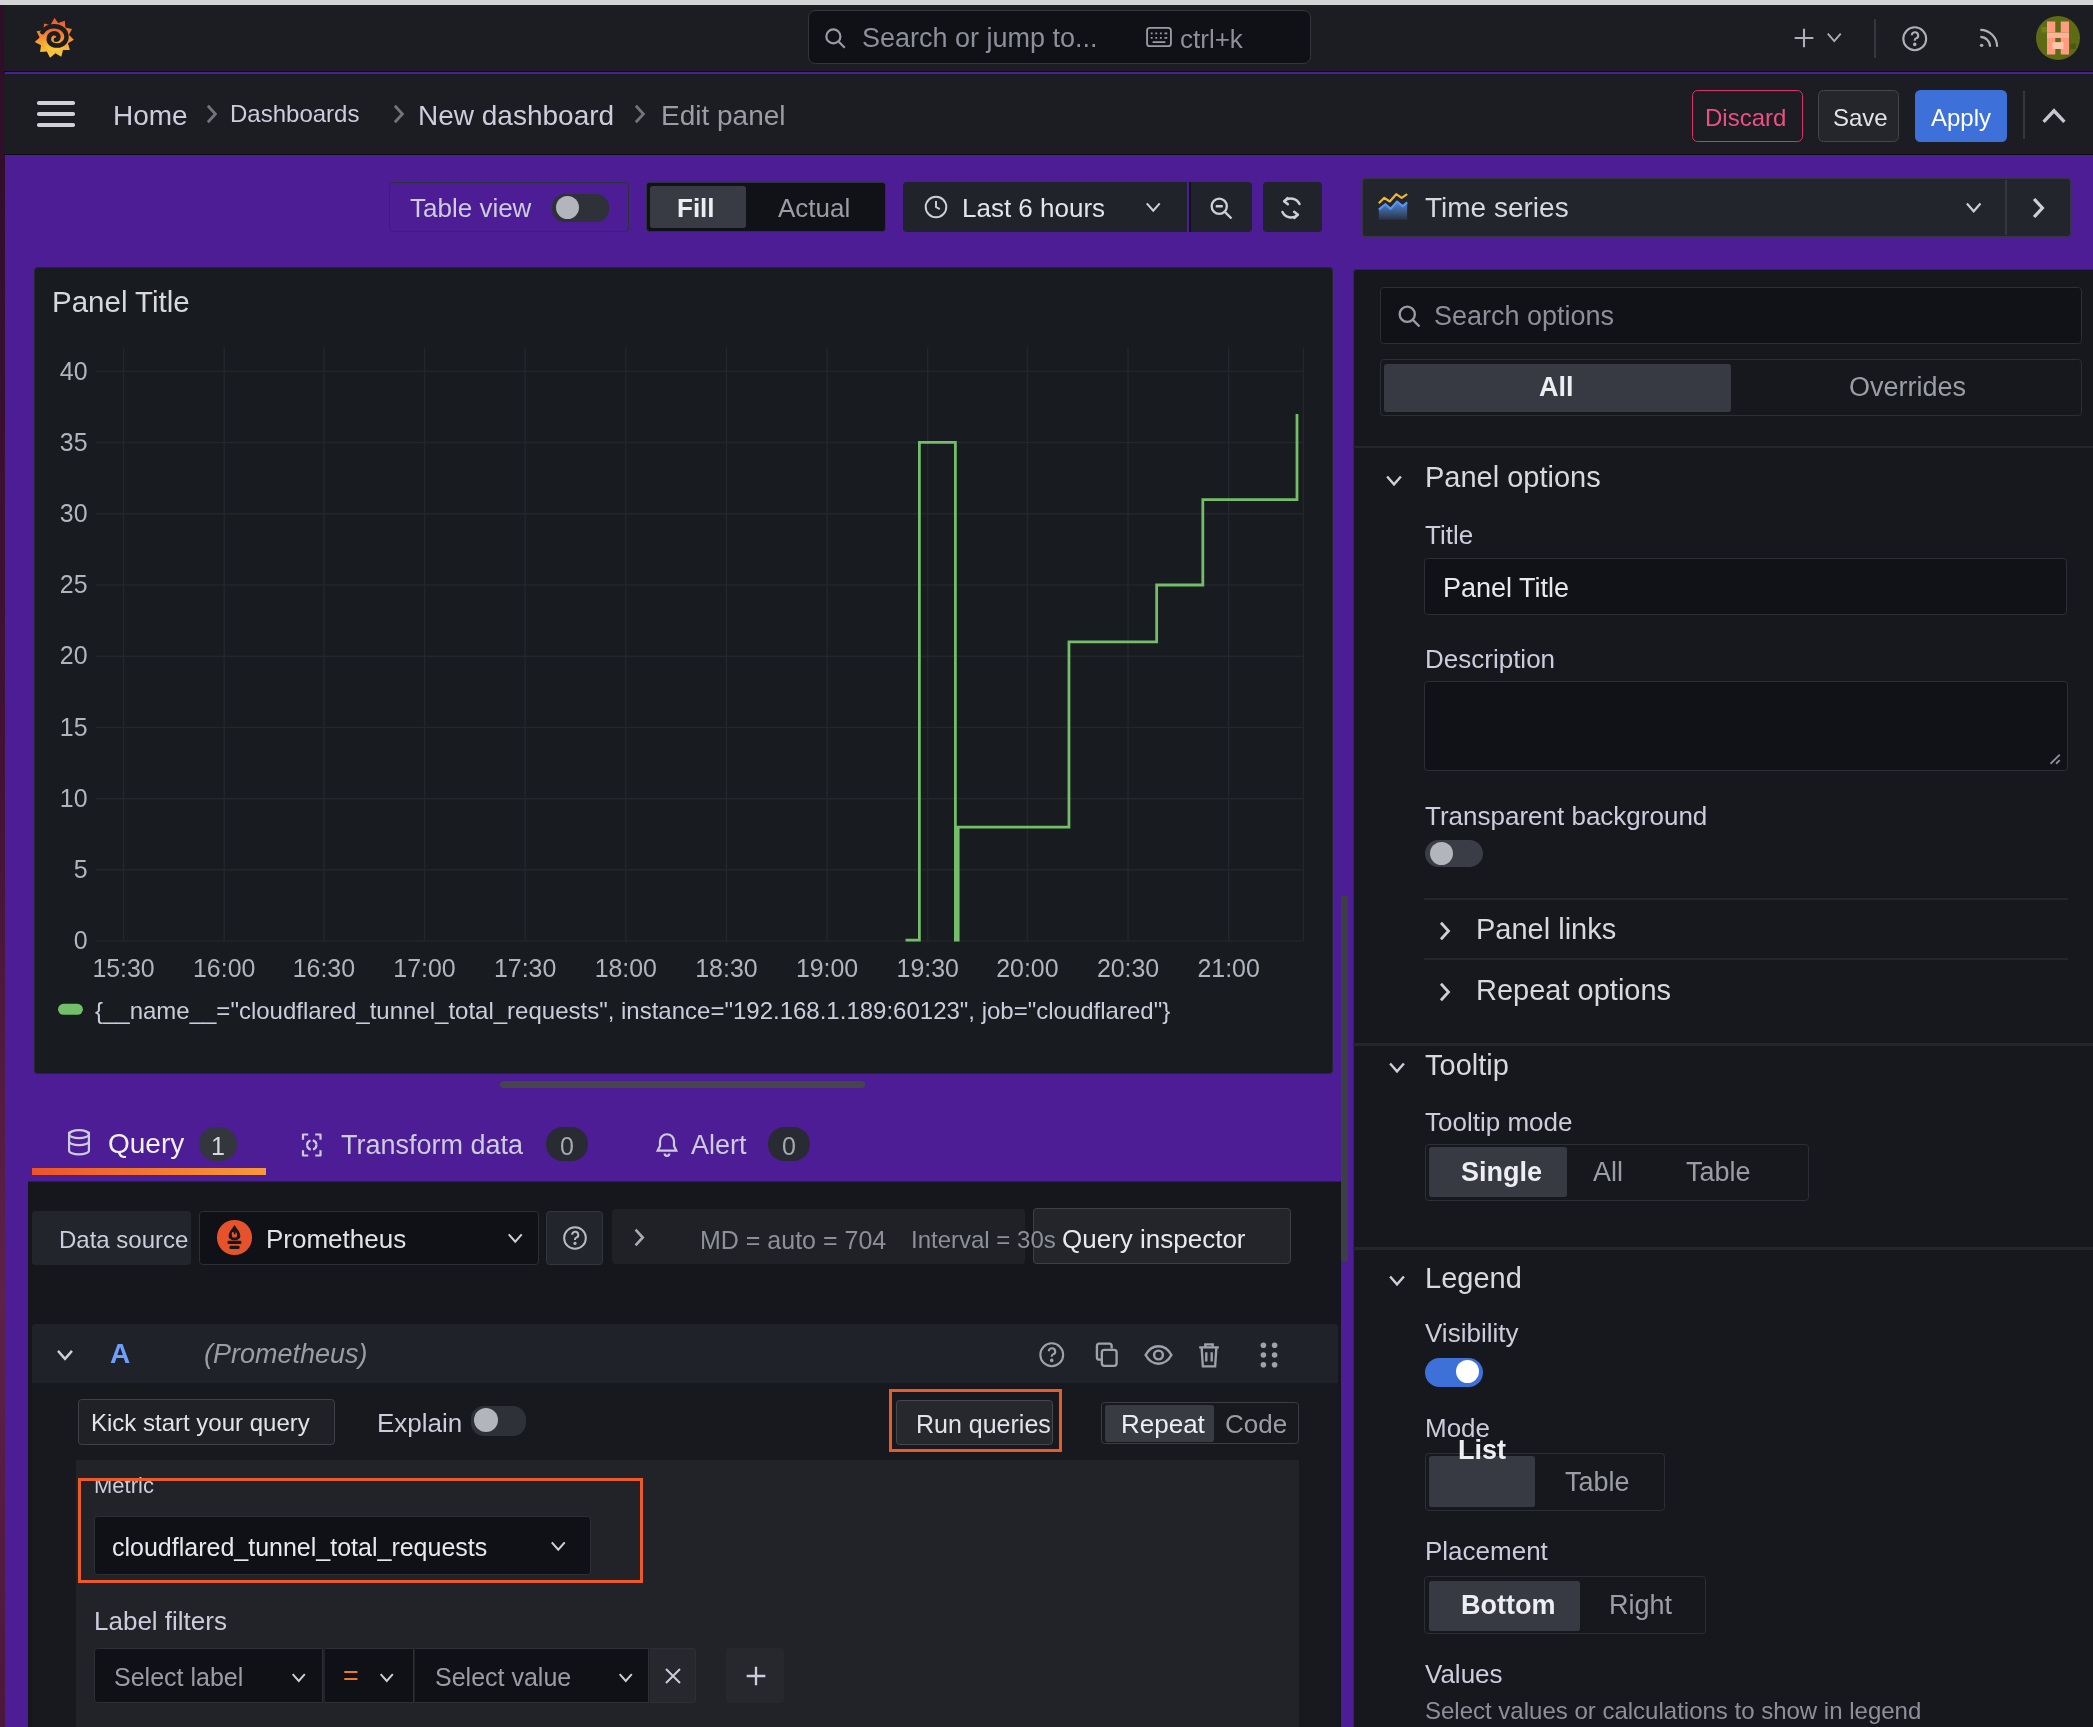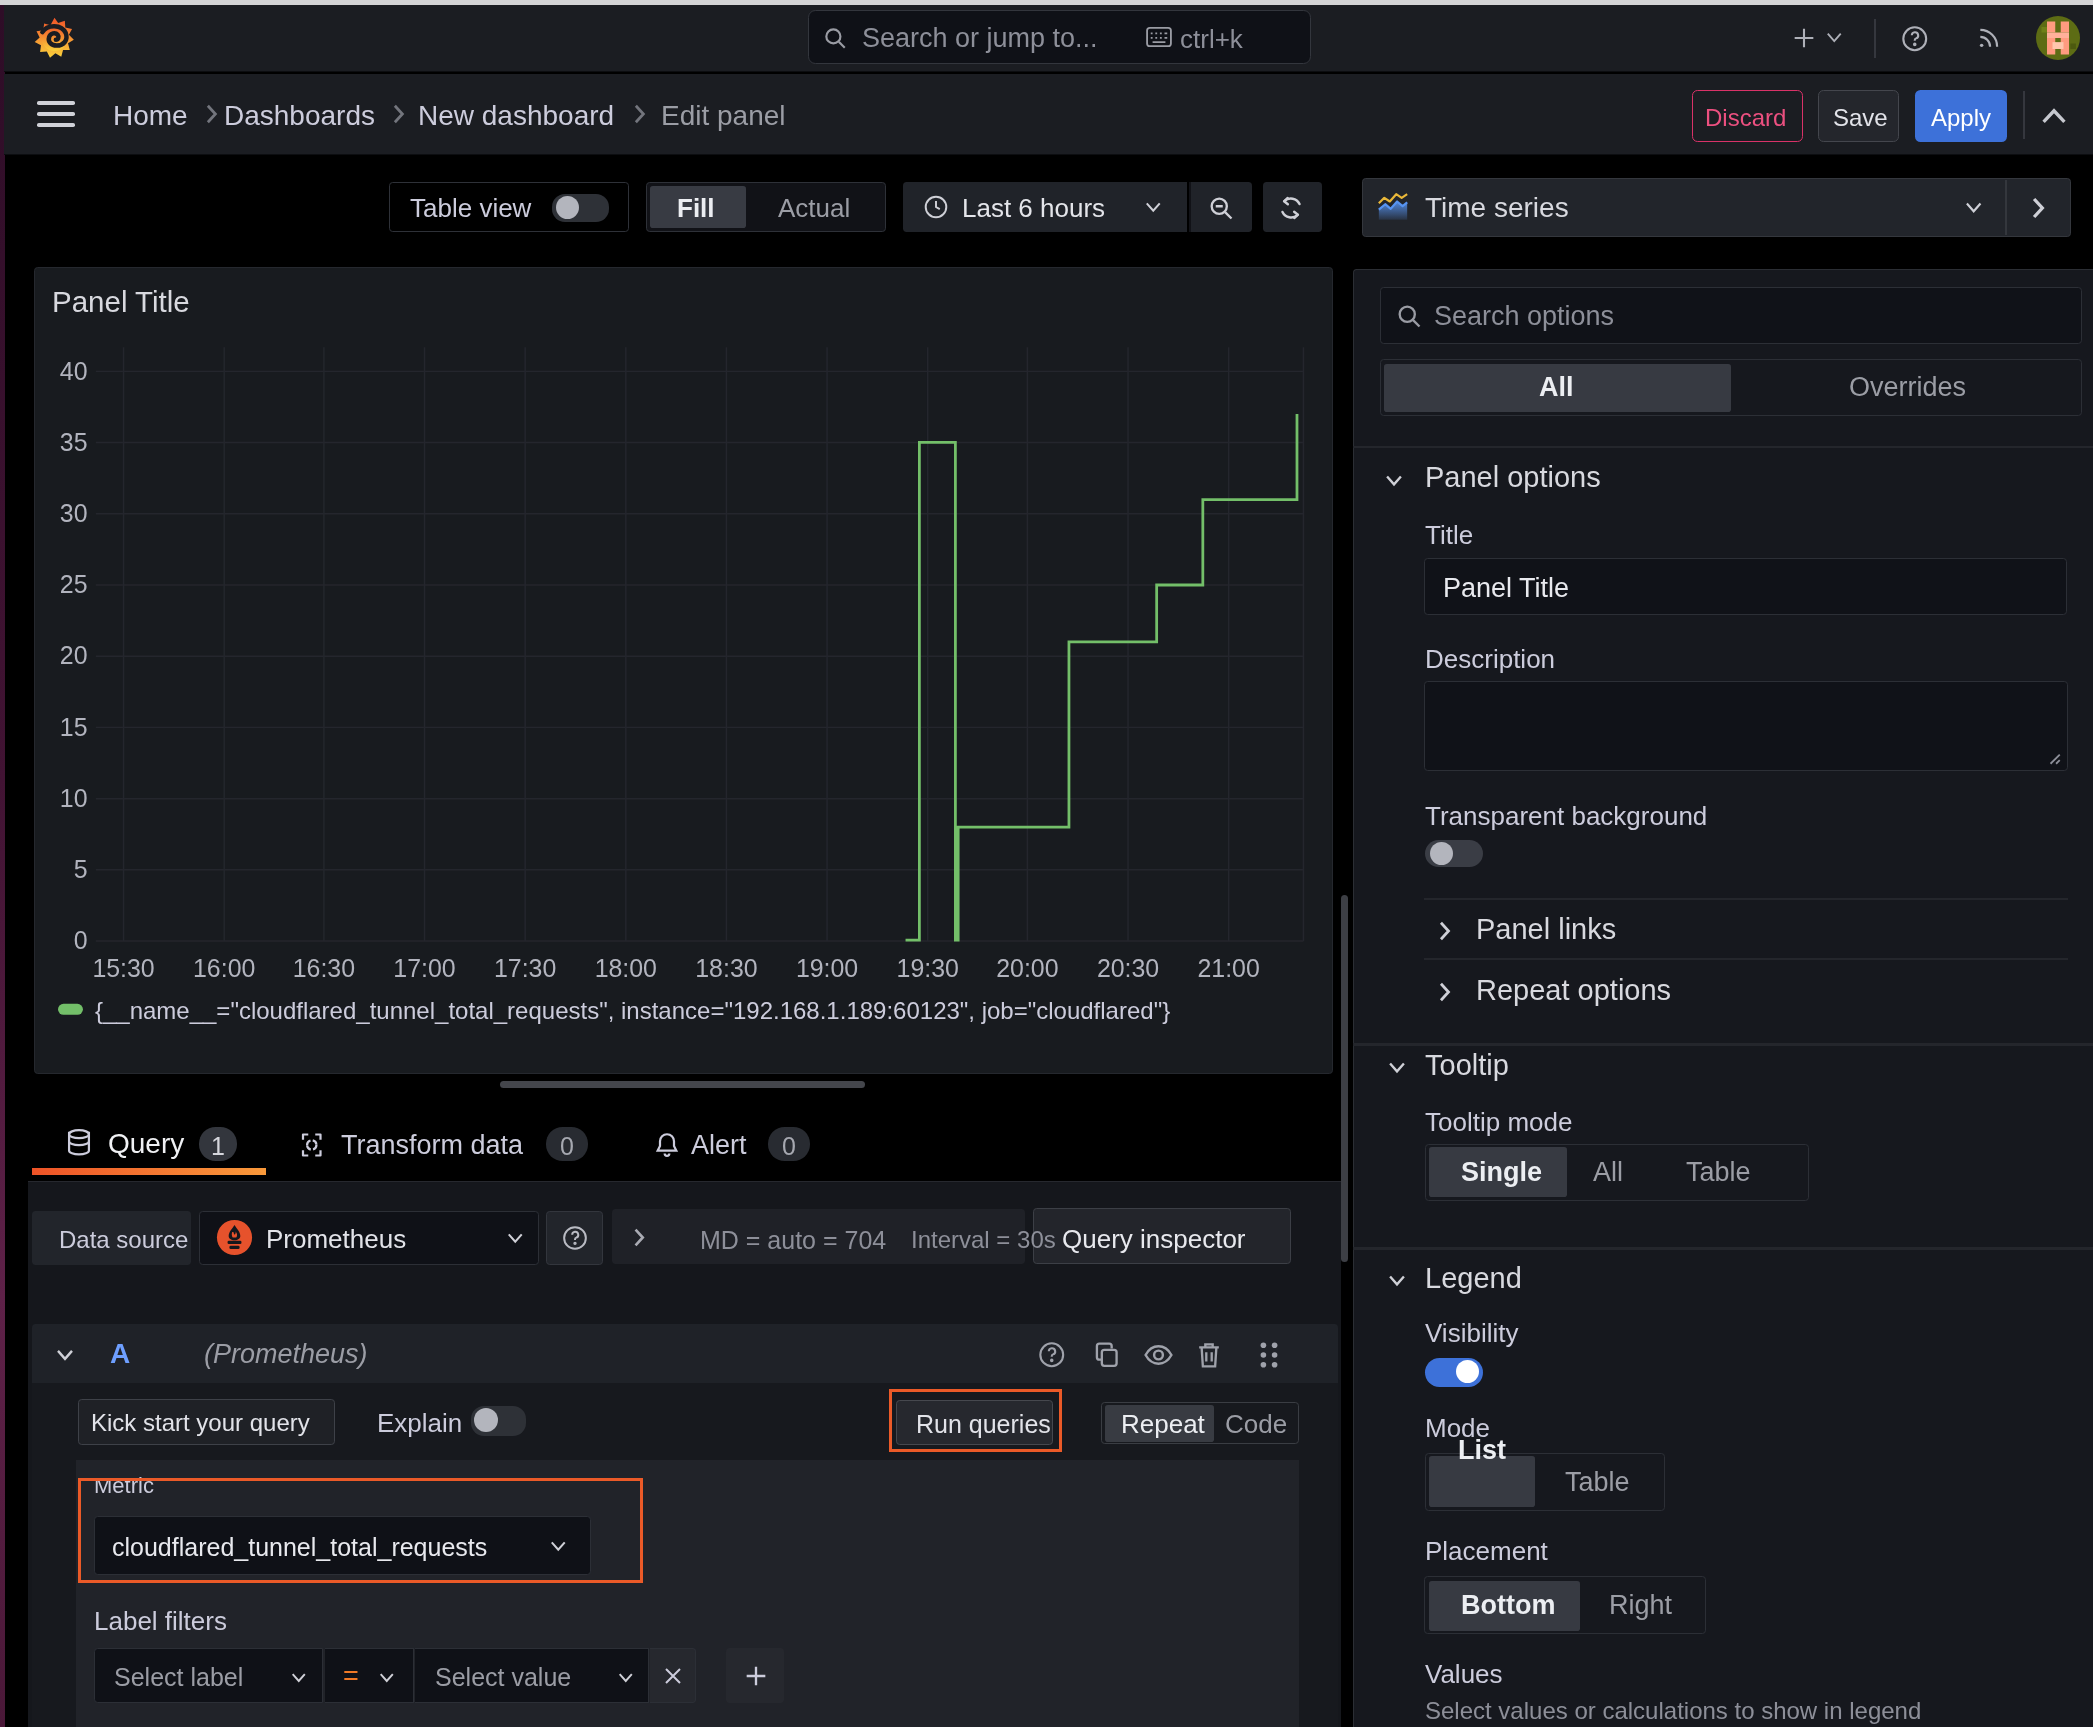--- a/index.html
+++ b/index.html
@@ -1,17 +1,17 @@
 <!DOCTYPE html>
 <html style="font-size:14.8px"><head>
 <meta charset="utf-8">
 <style>
   html,body{margin:0;padding:0;background:#111217;}
   *{box-sizing:border-box;}
-  #root{position:relative;width:2093px;height:1728px;background:#000000;overflow:hidden;
+  #root{position:relative;width:2093px;height:1728px;background:#4c1d95;overflow:hidden;
         font-family:"Liberation Sans",sans-serif;color:#ccccdc;}
   .ab{position:absolute;}
   .tx{position:absolute;white-space:nowrap;font-family:"Liberation Sans",sans-serif;}
   .dim{color:#8d8f99;}
   svg{display:block;}
 </style>
 </head>
 <body>
 <div id="root">
 
@@ -84,21 +84,21 @@
   <div class="ab" style="left:3.7px;top:74px;width:2090px;height:81px;background:#1b1d22;border-bottom:1.8px solid #0c0d10;"></div>
   <div class="ab" style="left:37px;top:101px;width:38px;height:26px;">
     <div style="height:3.7px;background:#d0d1d8;border-radius:1.8px;"></div>
     <div style="height:3.7px;background:#d0d1d8;border-radius:1.8px;margin-top:7.4px;"></div>
     <div style="height:3.7px;background:#d0d1d8;border-radius:1.8px;margin-top:7.4px;"></div>
   </div>
   <div class="tx" style="left:113px;top:100px;font-size:28px;">Home</div>
   <svg class="ab" style="left:203px;top:103px;" width="16.6" height="22" viewBox="0 0 10 16" fill="none" stroke="#73757d" stroke-width="2">
       <path d="M2.5 2l5.5 6-5.5 6"></path>
     </svg>
-  <div class="tx" style="left:224px;top:100px;font-size:28px;">Dashboards</div>
+  <div class="tx" style="left:230px;top:100px;font-size:24px;">Dashboards</div>
   <svg class="ab" style="left:390px;top:103px;" width="16.6" height="22" viewBox="0 0 10 16" fill="none" stroke="#73757d" stroke-width="2">
       <path d="M2.5 2l5.5 6-5.5 6"></path>
     </svg>
   <div class="tx" style="left:418px;top:100px;font-size:28px;">New dashboard</div>
   <svg class="ab" style="left:631px;top:103px;" width="16.6" height="22" viewBox="0 0 10 16" fill="none" stroke="#73757d" stroke-width="2">
       <path d="M2.5 2l5.5 6-5.5 6"></path>
     </svg>
   <div class="tx" style="left:661px;top:100px;font-size:28px;color:#9b9da5;">Edit panel</div>
 
   <div class="ab" style="left:1692px;top:90px;width:111px;height:52px;border:1.8px solid #d93268;border-radius:5.5px;"></div>

